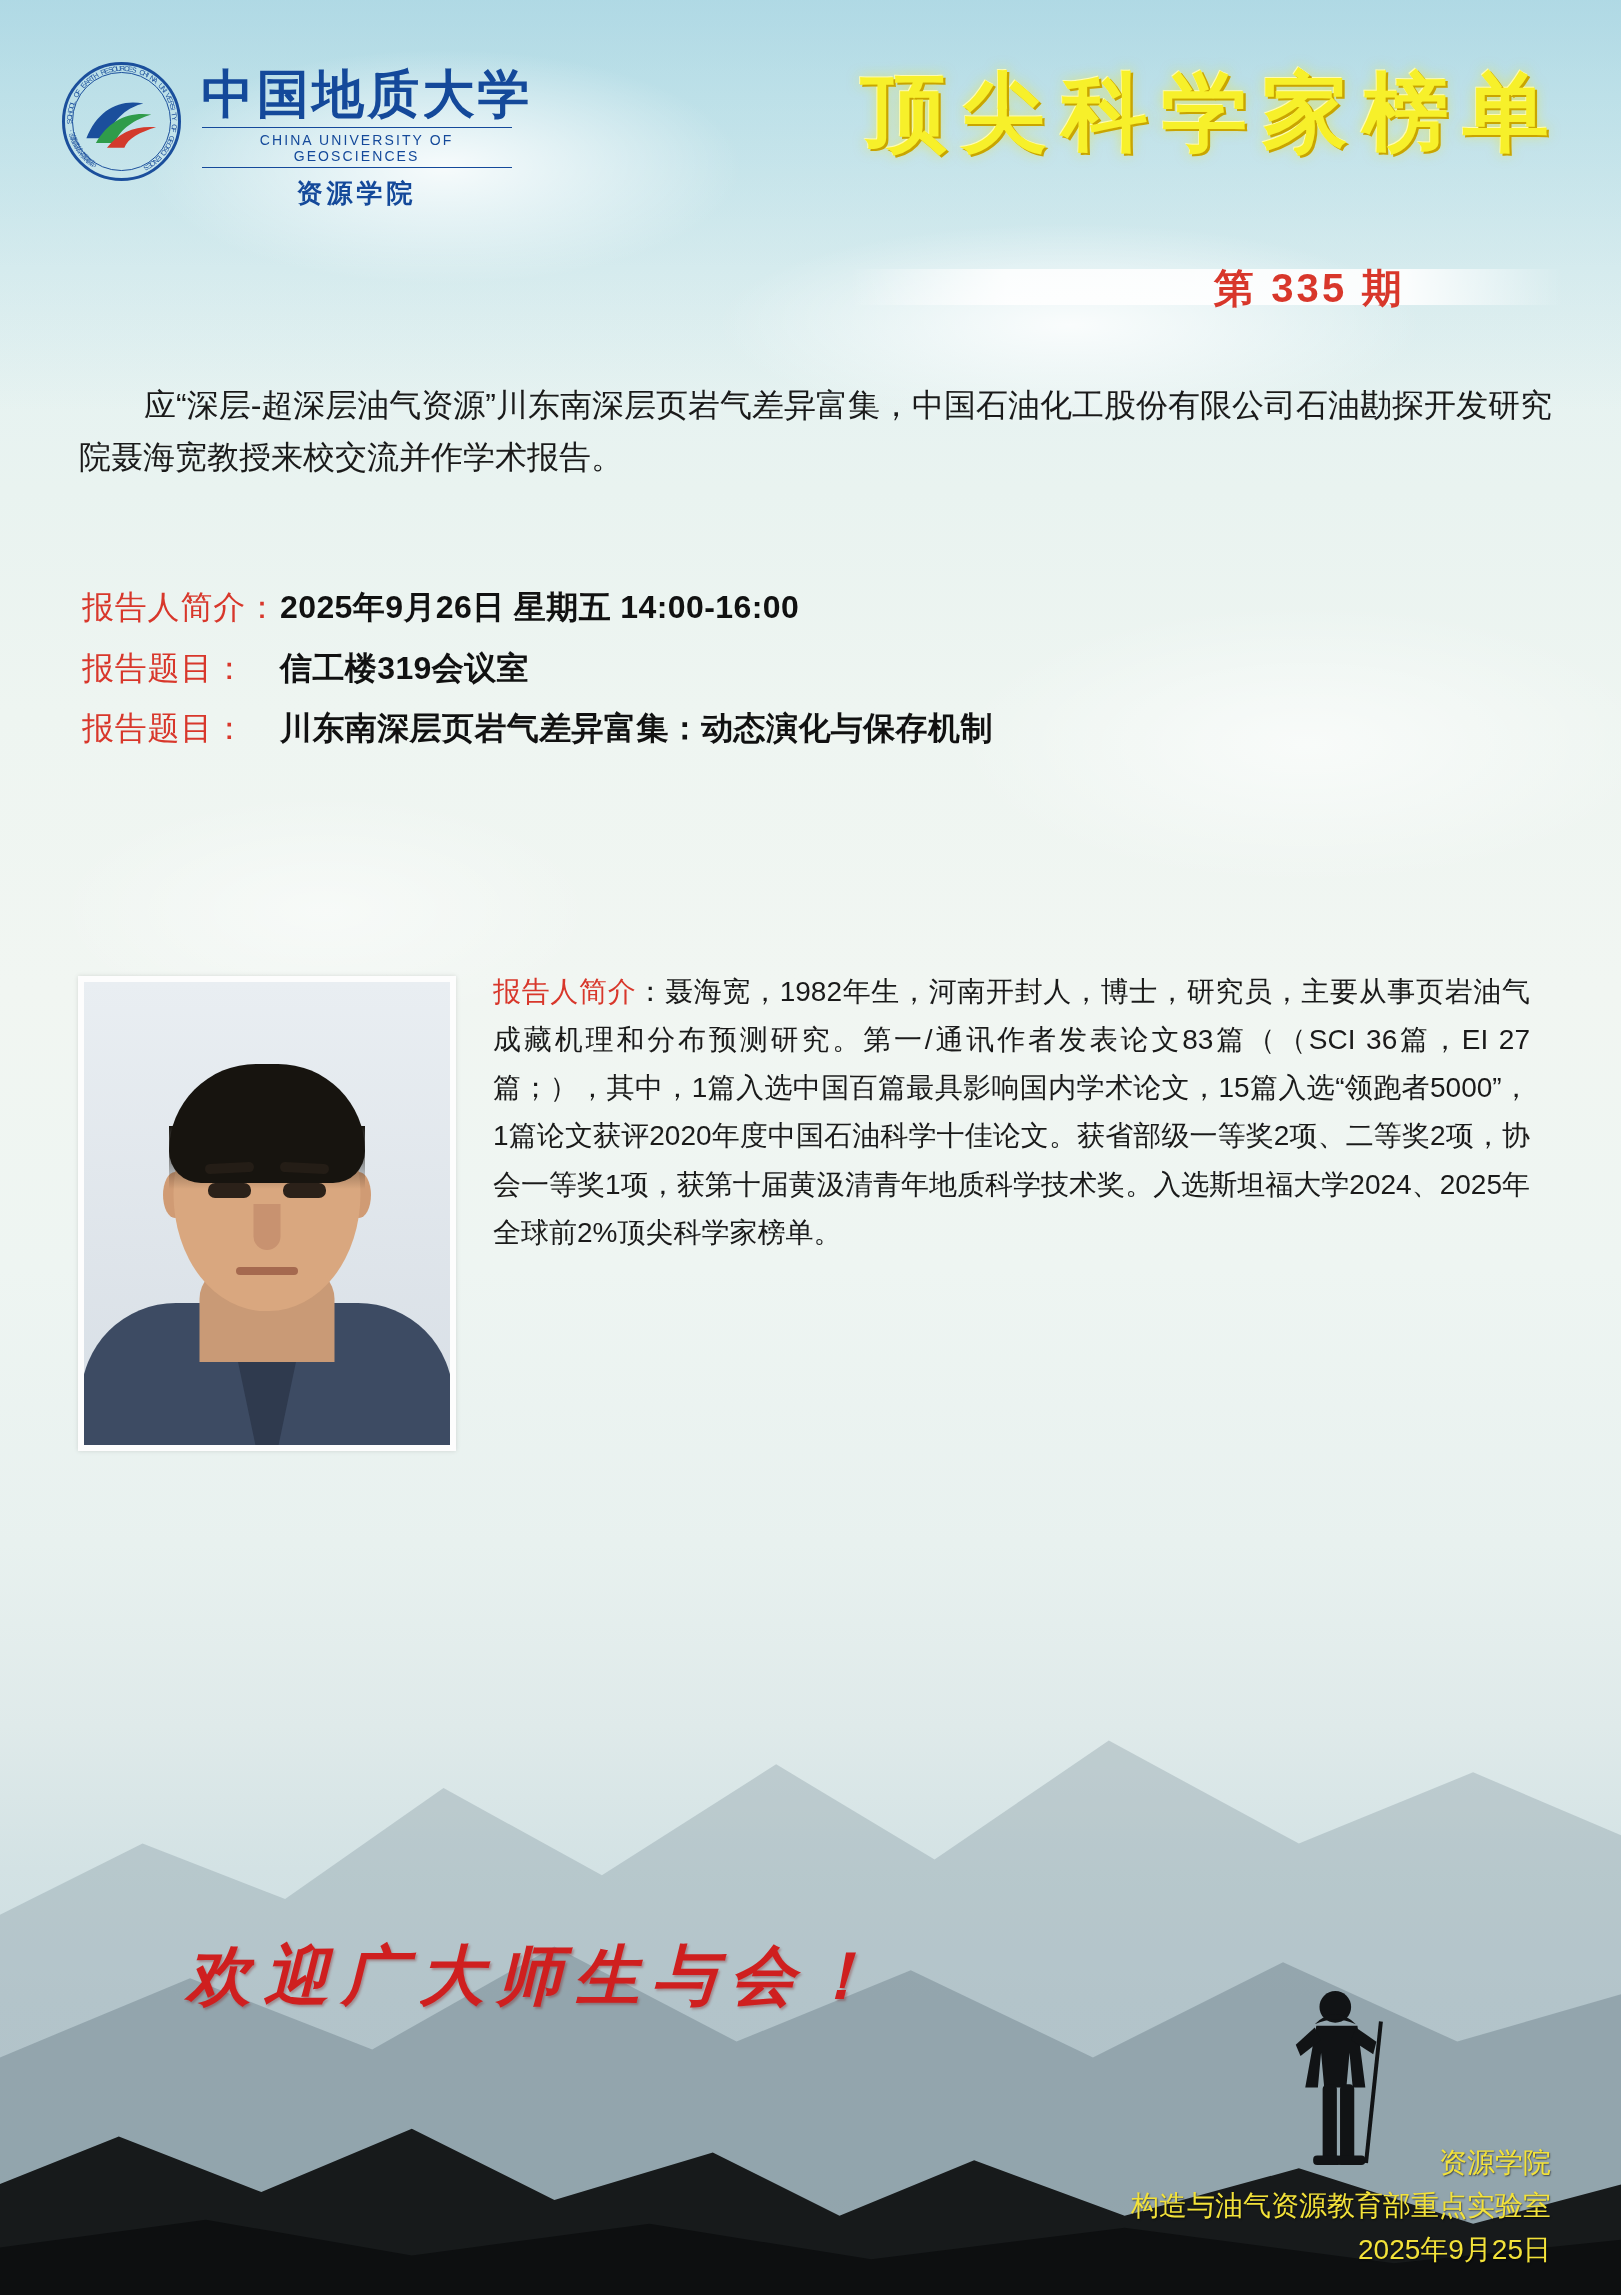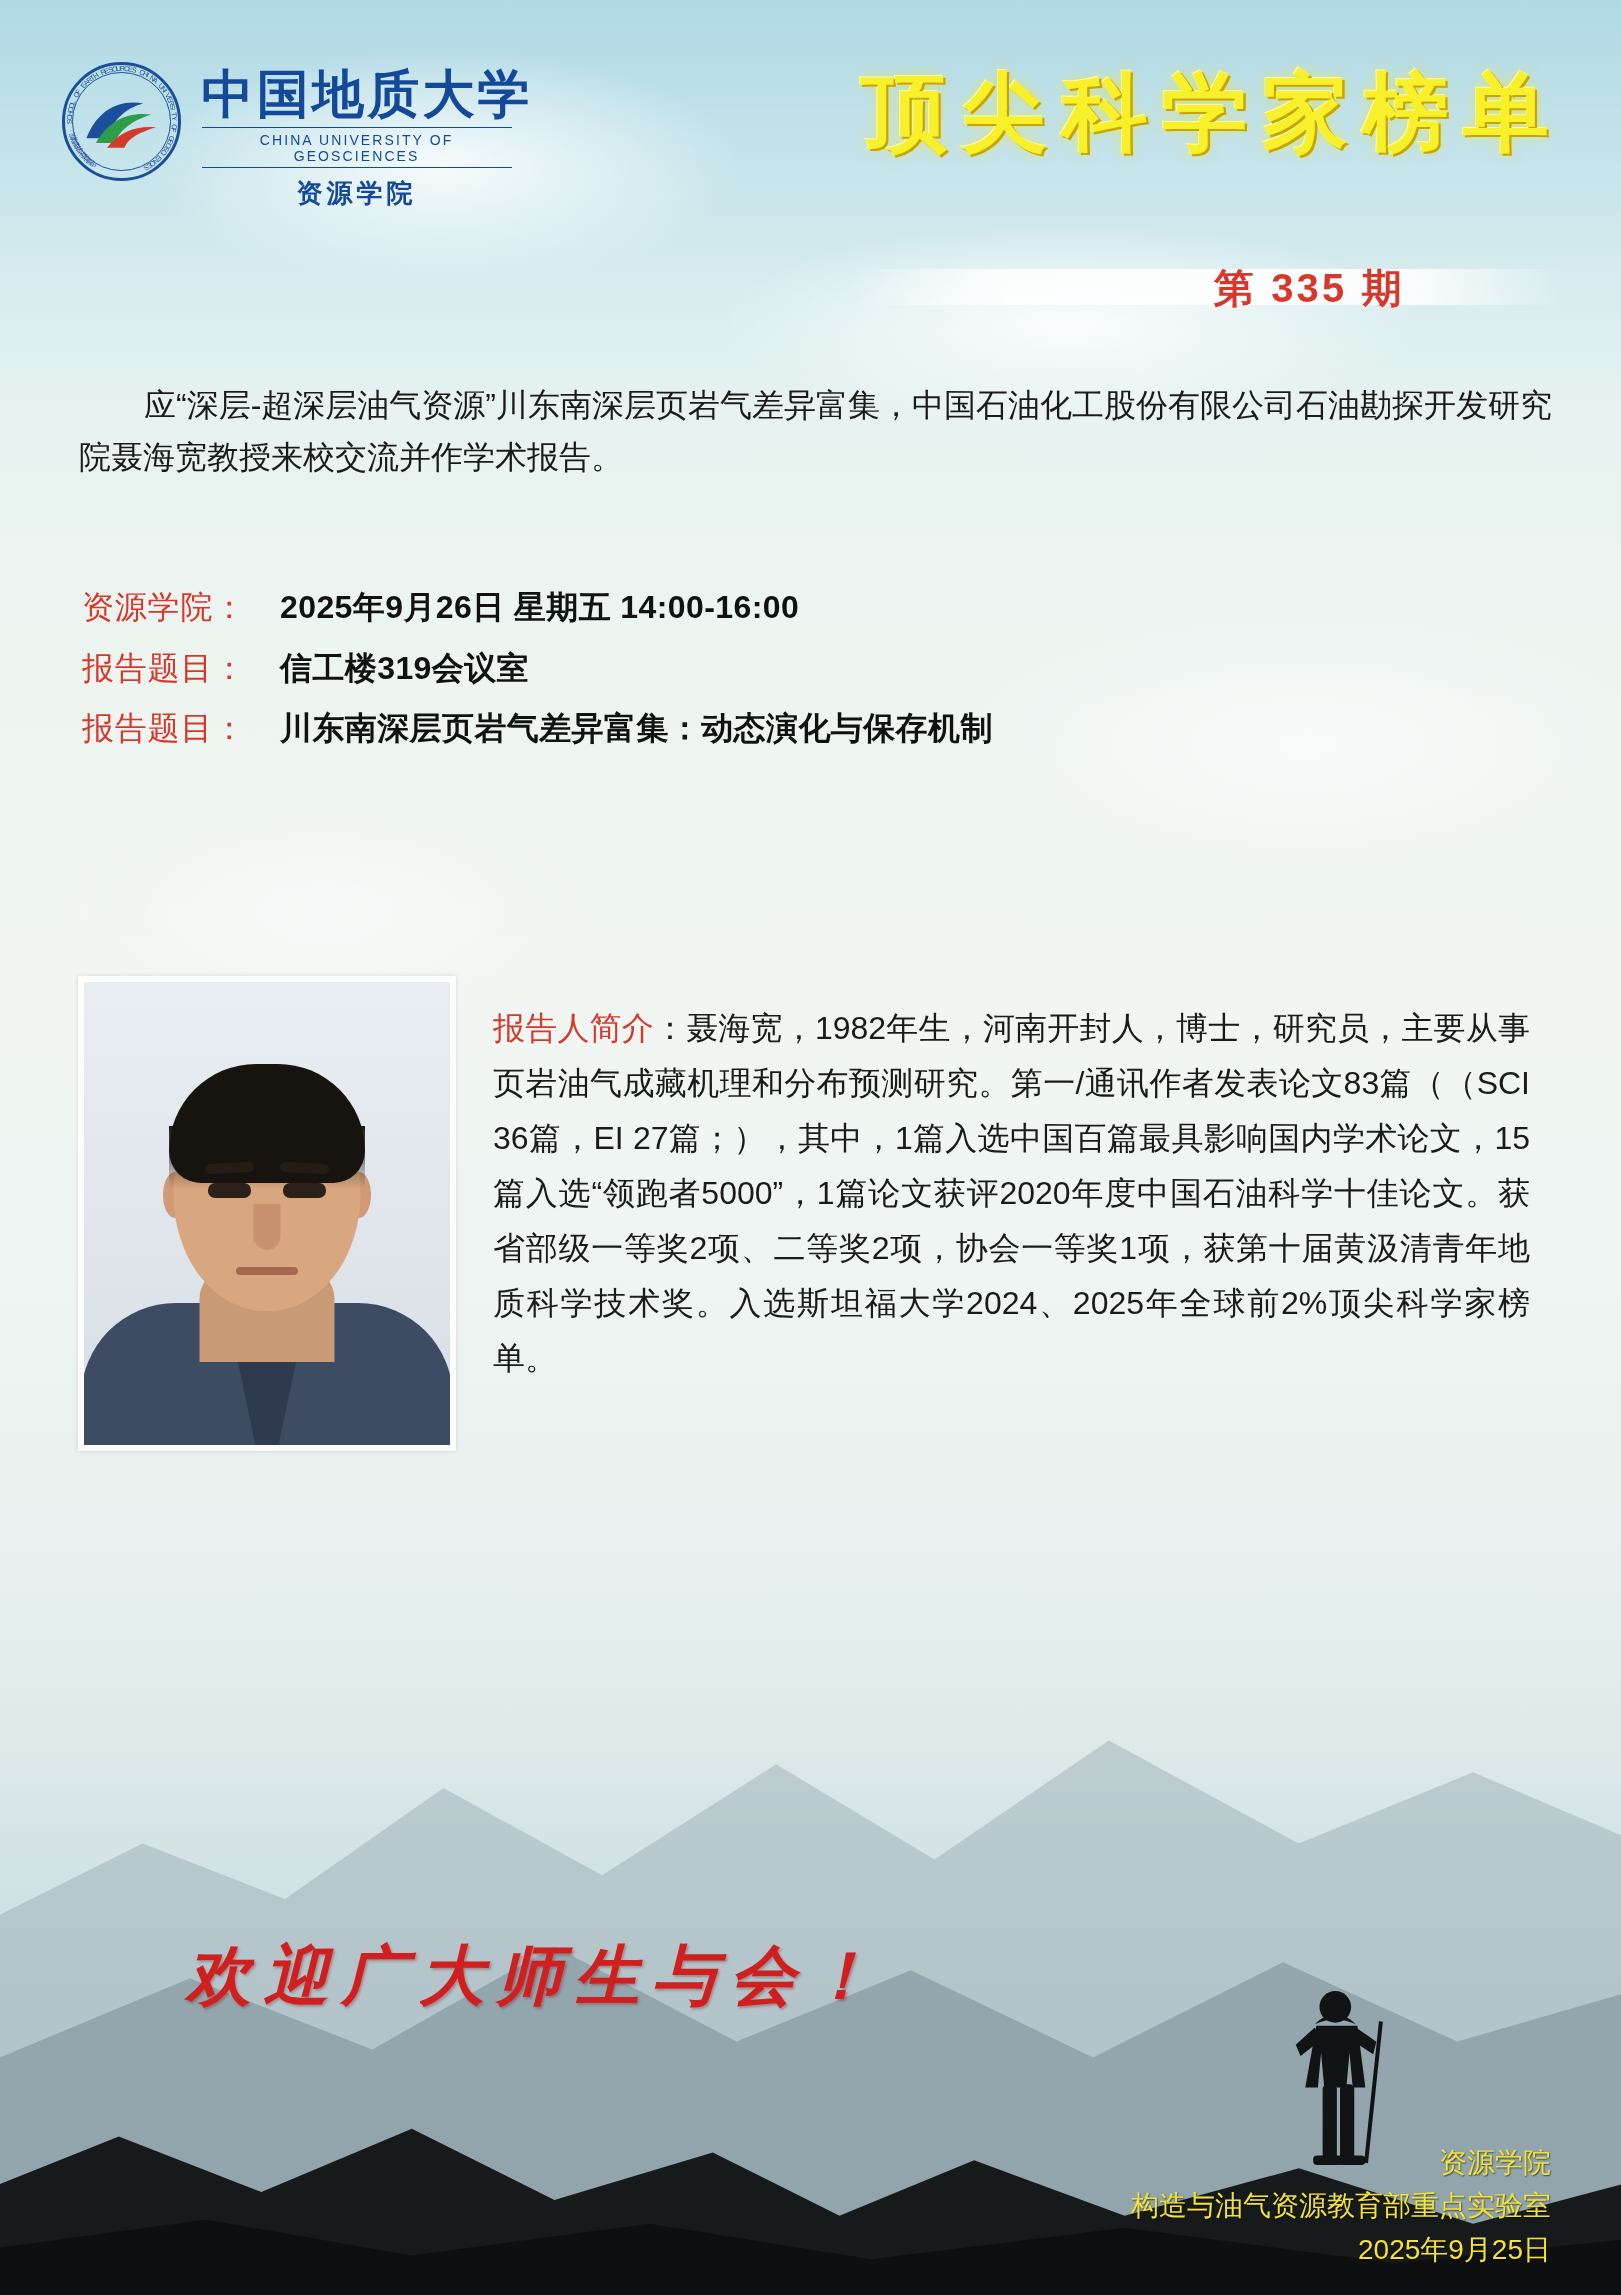--- a/index.html
+++ b/index.html
@@ -236,23 +236,23 @@
   .p-brow-l{position:absolute; left:50%; top:181px; margin-left:-62px; width:49px;height:9.5px;background:#241d16;border-radius:4.8px;transform:rotate(-3deg);}
   .p-brow-r{position:absolute; left:50%; top:181px; margin-left:12.7px; width:49px;height:9.5px;background:#241d16;border-radius:4.8px;transform:rotate(3deg);}
   .p-eye-l{position:absolute; left:50%; top:201px; margin-left:-59px; width:43px;height:14.3px;background:#2b2119;border-radius:7.1px;}
   .p-eye-r{position:absolute; left:50%; top:201px; margin-left:16px; width:43px;height:14.3px;background:#2b2119;border-radius:7.1px;}
   .p-nose{position:absolute; left:50%; top:222px; width:27px;height:46px;transform:translateX(-50%);background:#c89270;border-radius:0 0 13.5px 13.5px;}
   .p-mouth{position:absolute; left:50%; top:285px; width:62px;height:8px;transform:translateX(-50%);background:#a5694f;border-radius:4px;}
   
   .bio {
     position: absolute;
     left: 493px;
-    top: 1001px;
+    top: 968px;
     width: 1037px;
-    font-size: 32px;
+    font-size: 28px;
     line-height: 1.72;
     color: #1a1a1a;
     text-align: justify;
   }
   .bio .bio-label { color: #d8372b; }
   
   .mountain-layer {
     position: absolute;
     left: 0; bottom: 0;
     width: 100%;
@@ -392,21 +392,21 @@
 
   <div class="issue-bar">
     <div class="bar"></div>
     <div class="issue-text">第 335 期</div>
   </div>
 
   <div class="intro">应“深层-超深层油气资源”川东南深层页岩气差异富集，中国石油化工股份有限公司石油勘探开发研究院聂海宽教授来校交流并作学术报告。</div>
 
   <div class="info">
     <div class="info-row">
-      <div class="info-label">资源学院：</div>
+      <div class="info-label">报告人简介：</div>
       <div class="info-value">2025年9月26日  星期五  14:00-16:00</div>
     </div>
     <div class="info-row">
       <div class="info-label">报告题目：</div>
       <div class="info-value">信工楼319会议室</div>
     </div>
     <div class="info-row">
       <div class="info-label">报告题目：</div>
       <div class="info-value">川东南深层页岩气差异富集：动态演化与保存机制</div>
     </div>

